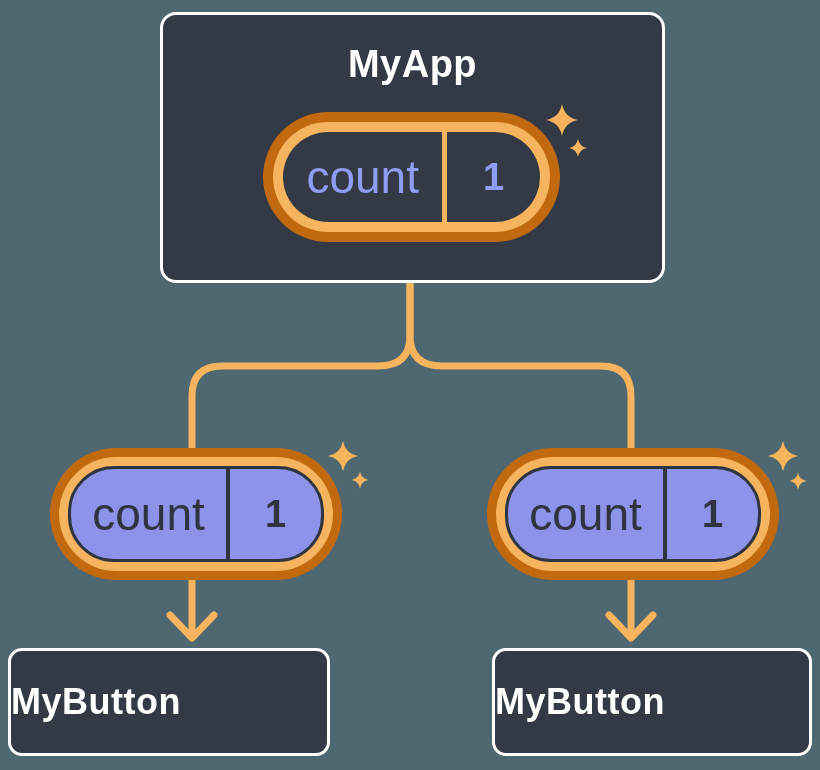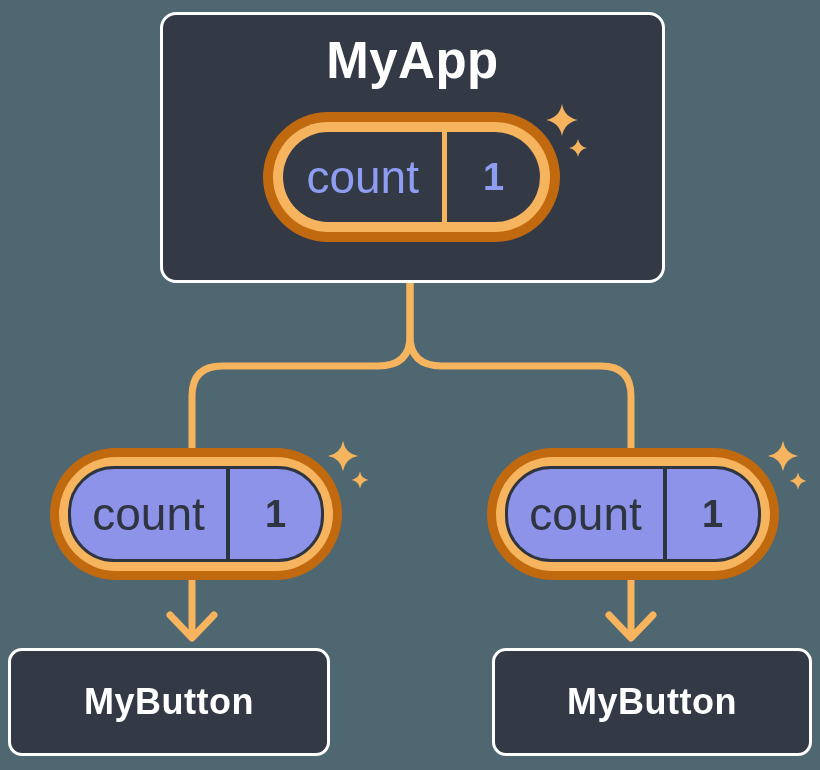--- a/index.html
+++ b/index.html
@@ -34,22 +34,22 @@
     border:3px solid var(--card-border);
     border-radius:16px;
   }
   .card-title{
     color:var(--title-text);
     font-weight:600;
     text-align:center;
     letter-spacing:0.5px;
   }
   .root-card{left:160px;top:12px;width:505px;height:271px;}
-  .root-card .card-title{padding-top:16px;font-size:51px;}
-  .child-card{top:648px;width:322px;height:108px;display:flex;align-items:center;justify-content:center;border-radius:14px;}
+  .root-card .card-title{padding-top:28px;font-size:38px;}
+  .child-card{top:648px;width:322px;height:108px;display:flex;align-items:center;border-radius:14px;}
   .child-card .card-title{font-size:36px;}
   .child-card-left{left:8px;}
   .child-card-right{left:492px;width:320px;}
 
   
   .pill{
     position:absolute;z-index:3;
     background:var(--accent-dark);
     border-radius:70px;
     padding:10px;

